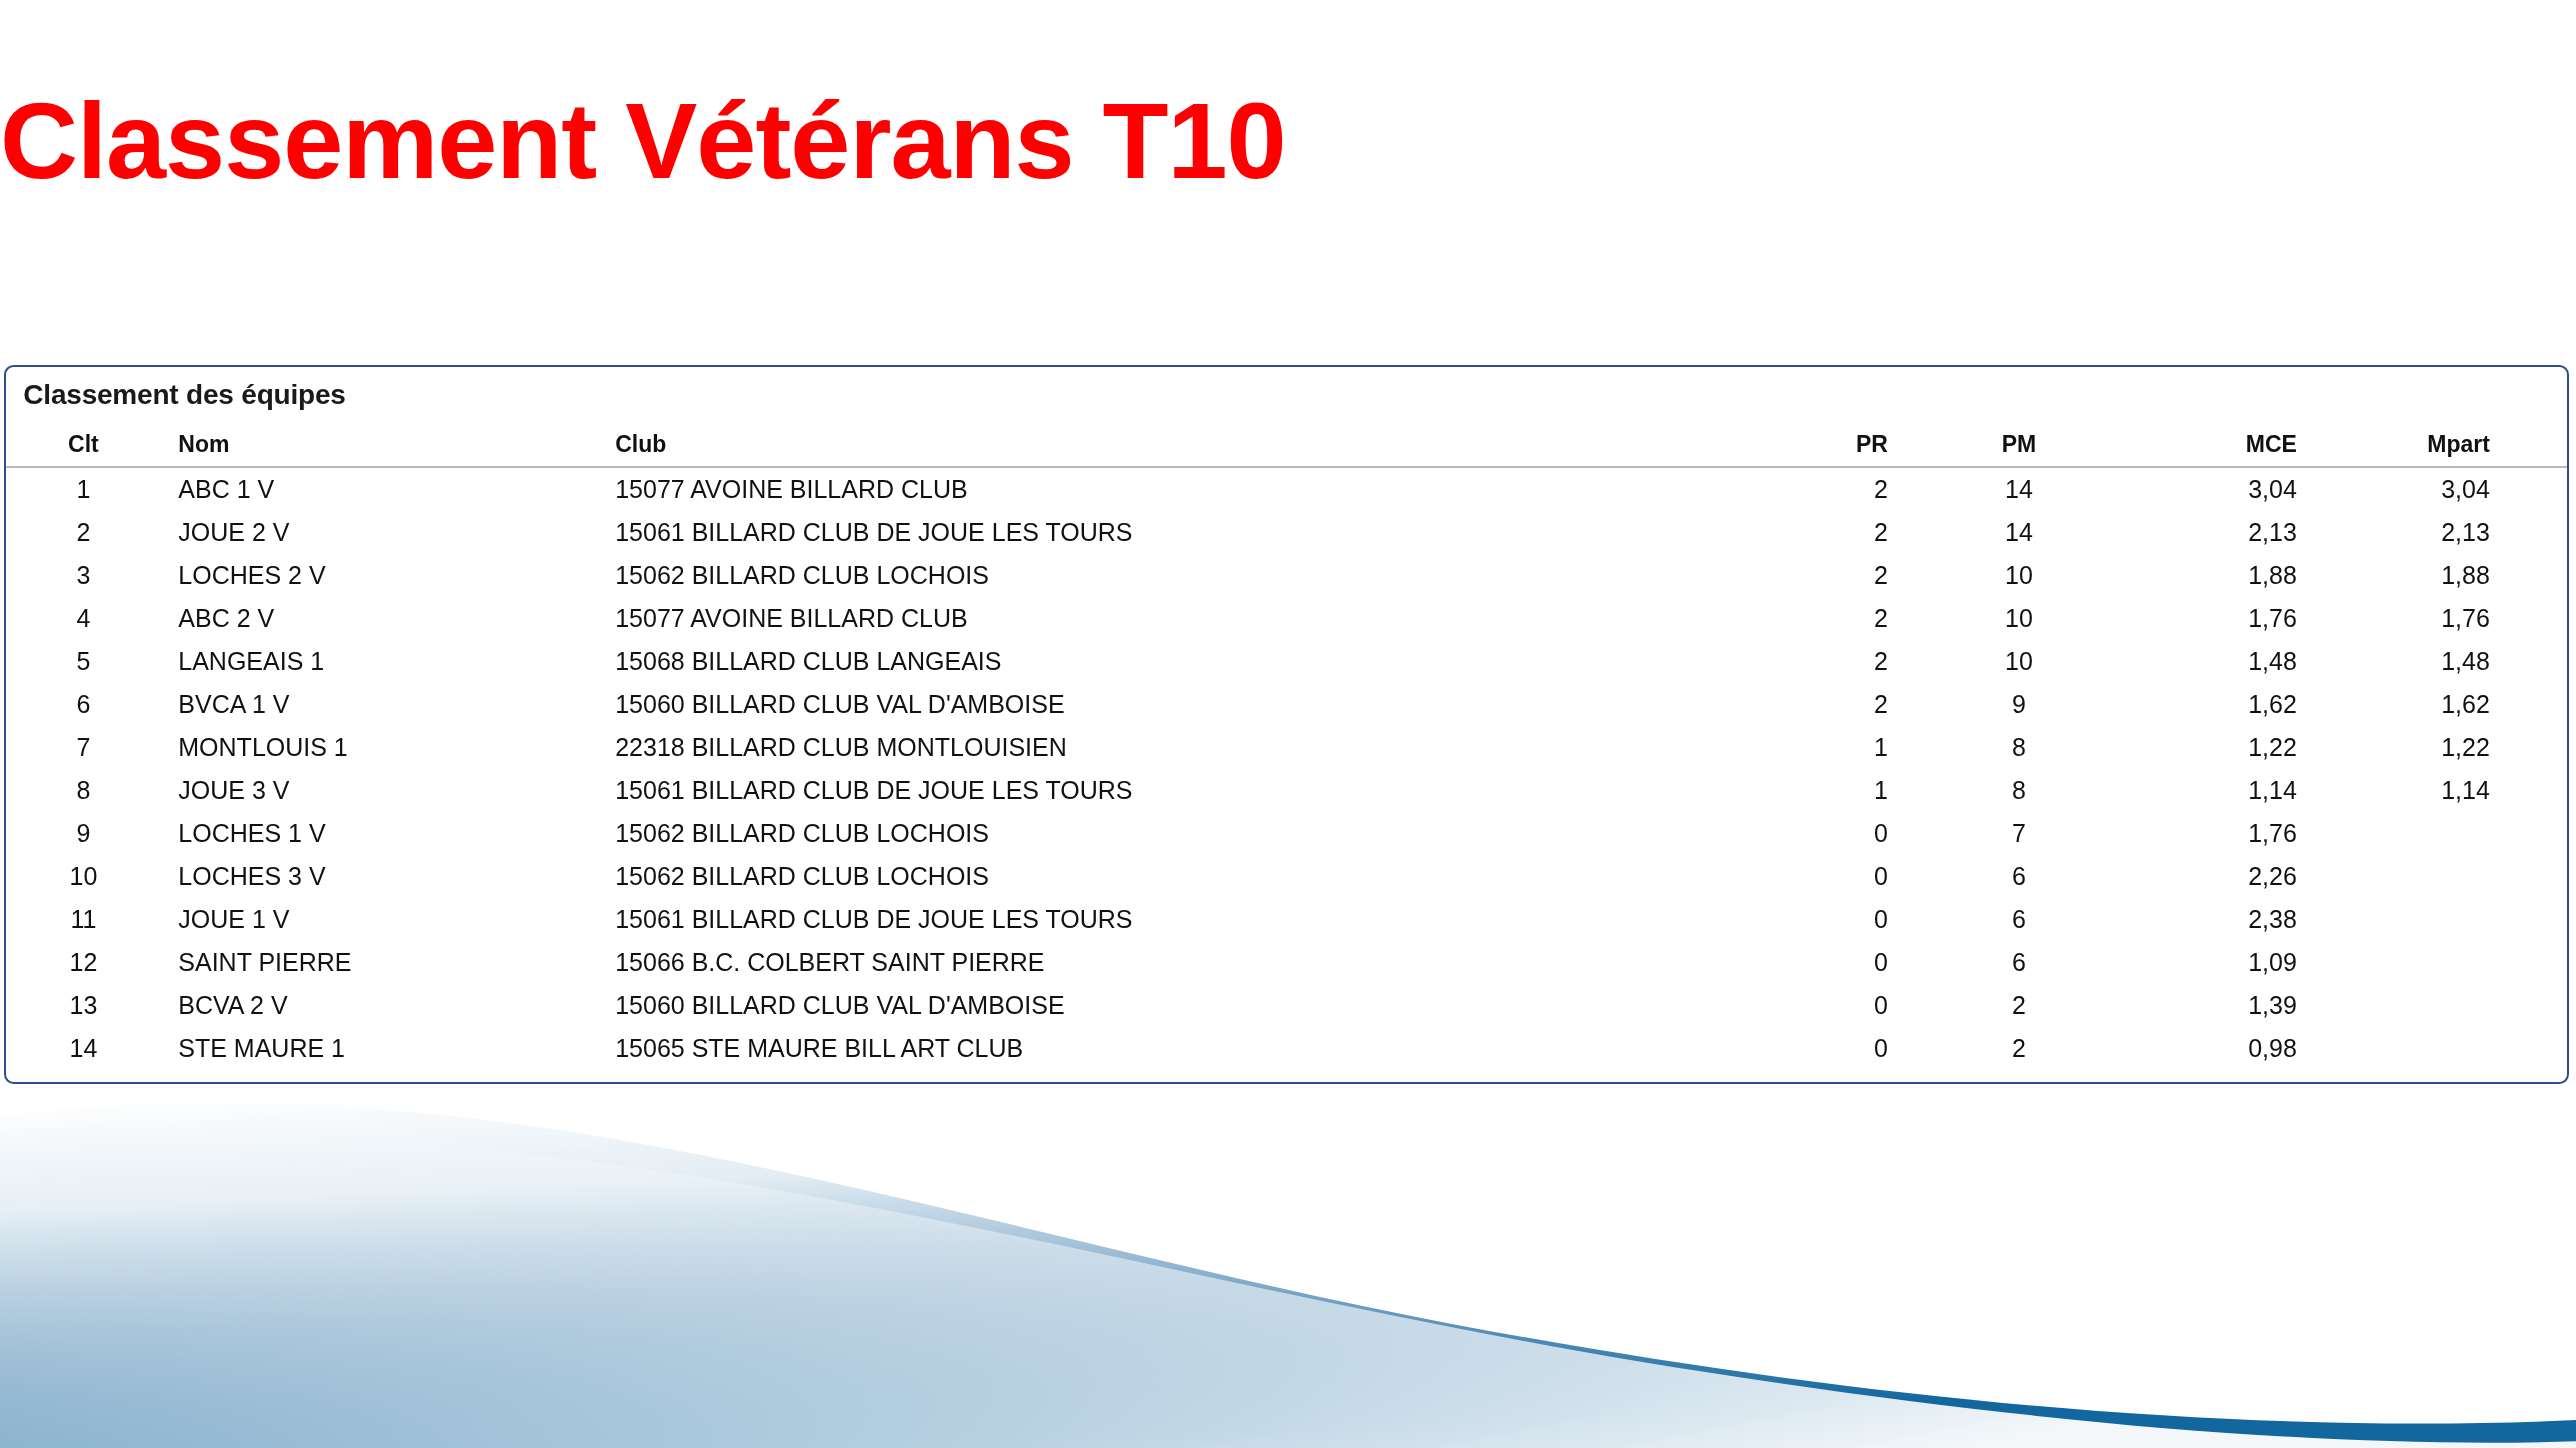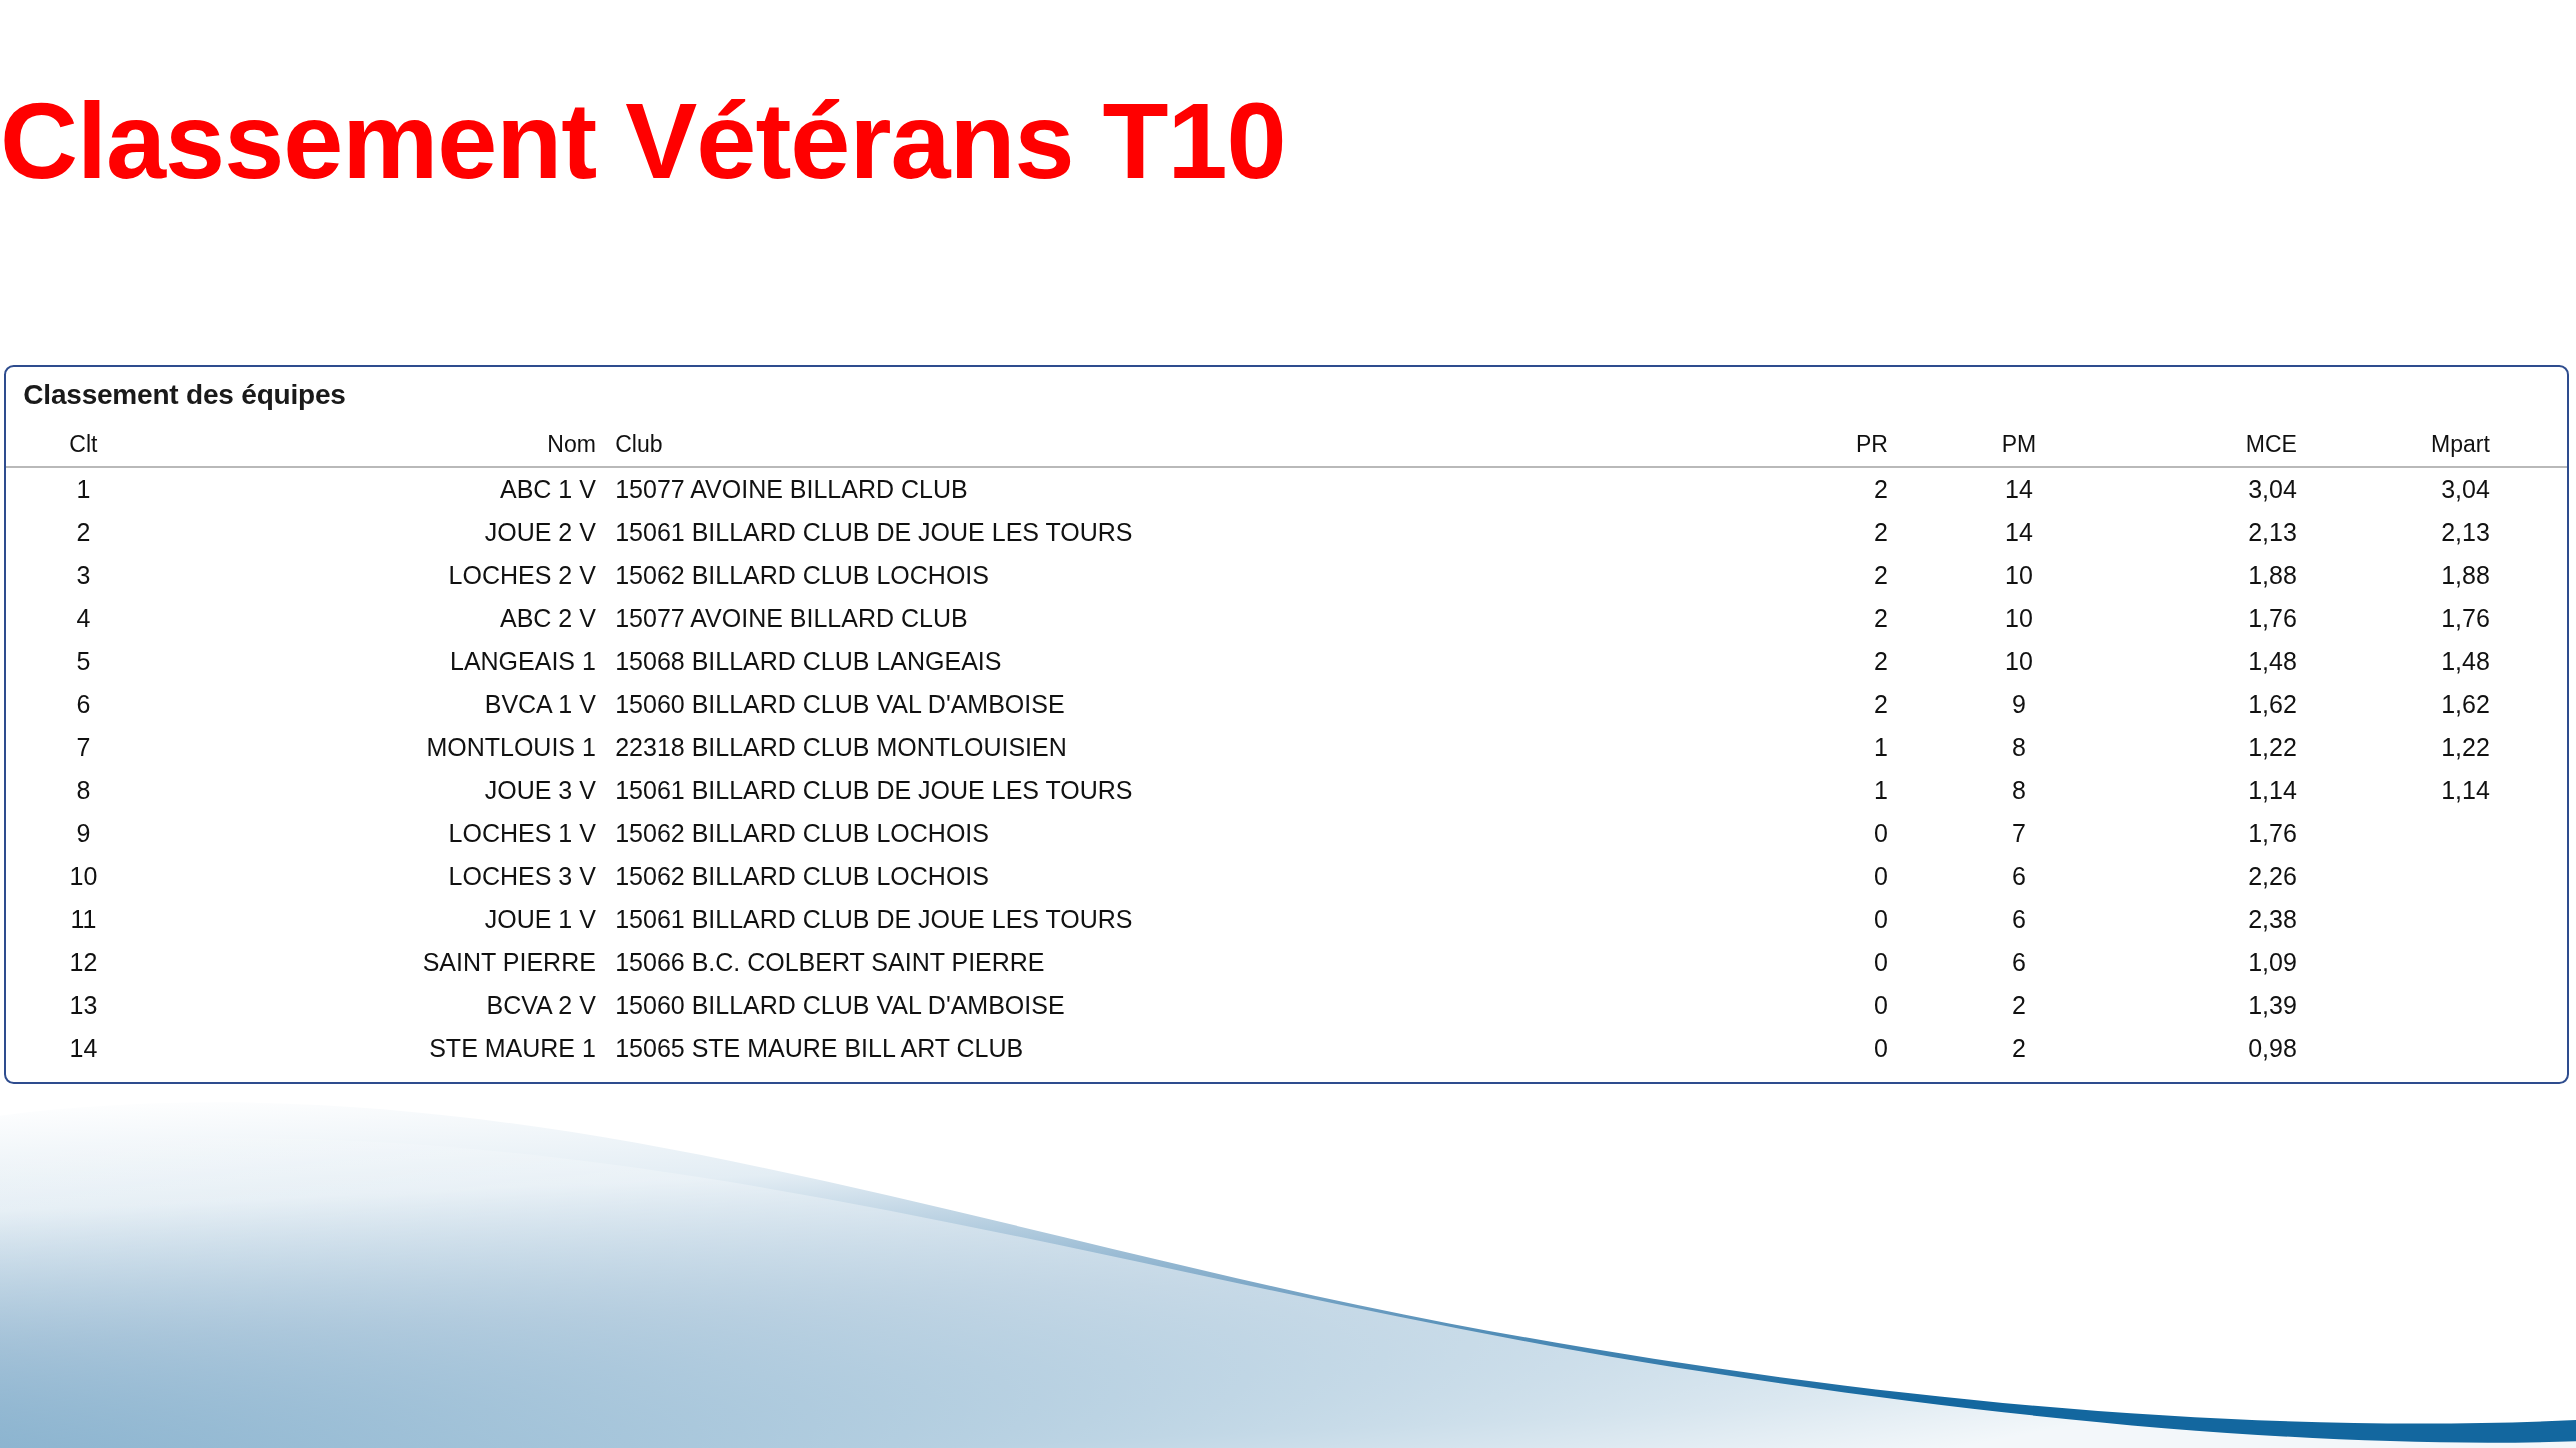--- a/index.html
+++ b/index.html
@@ -77,38 +77,38 @@
     top: 60px;
     width: 2560px;
     border-collapse: collapse;
     table-layout: fixed;
     font-size: 25px;
     color: #111111;
   }
 
   table.rank th {
     font-size: 23px;
-    font-weight: normal;
+    font-weight: bold;
     color: #111111;
     padding: 3.9px 0 7.7px 0;
     border-bottom: 2.9px solid #b9b9b9;
     white-space: nowrap;
   }
 
   table.rank td {
     padding: 0;
     height: 43px;
     line-height: 43px;
     white-space: nowrap;
     font-weight: normal;
   }
 
   
   .col-clt   { width: 155px;  text-align: center; }
-  .col-nom   { width: 435px;  text-align: right;   padding-left: 17.4px !important; }
+  .col-nom   { width: 435px;  text-align: left;   padding-left: 17.4px !important; }
   .col-club  { width: 1164px; text-align: left;   padding-left: 19.3px !important; }
   .col-pr    { width: 203px;  text-align: right;  padding-right: 75px !important; }
   .col-pm    { width: 184px;  text-align: center;  padding-right: 72px !important; }
   .col-mce   { width: 208px;  text-align: right;  padding-right: 58px !important; }
   .col-mpart { width: 198px;  text-align: right;  padding-right: 63px !important; }
   .col-ms    { width: 111px;  text-align: right;  padding-right: 17.4px !important; }
 
   
   th.col-nom   { padding-left: 17.4px !important; }
   th.col-club  { padding-left: 19.3px !important; }

